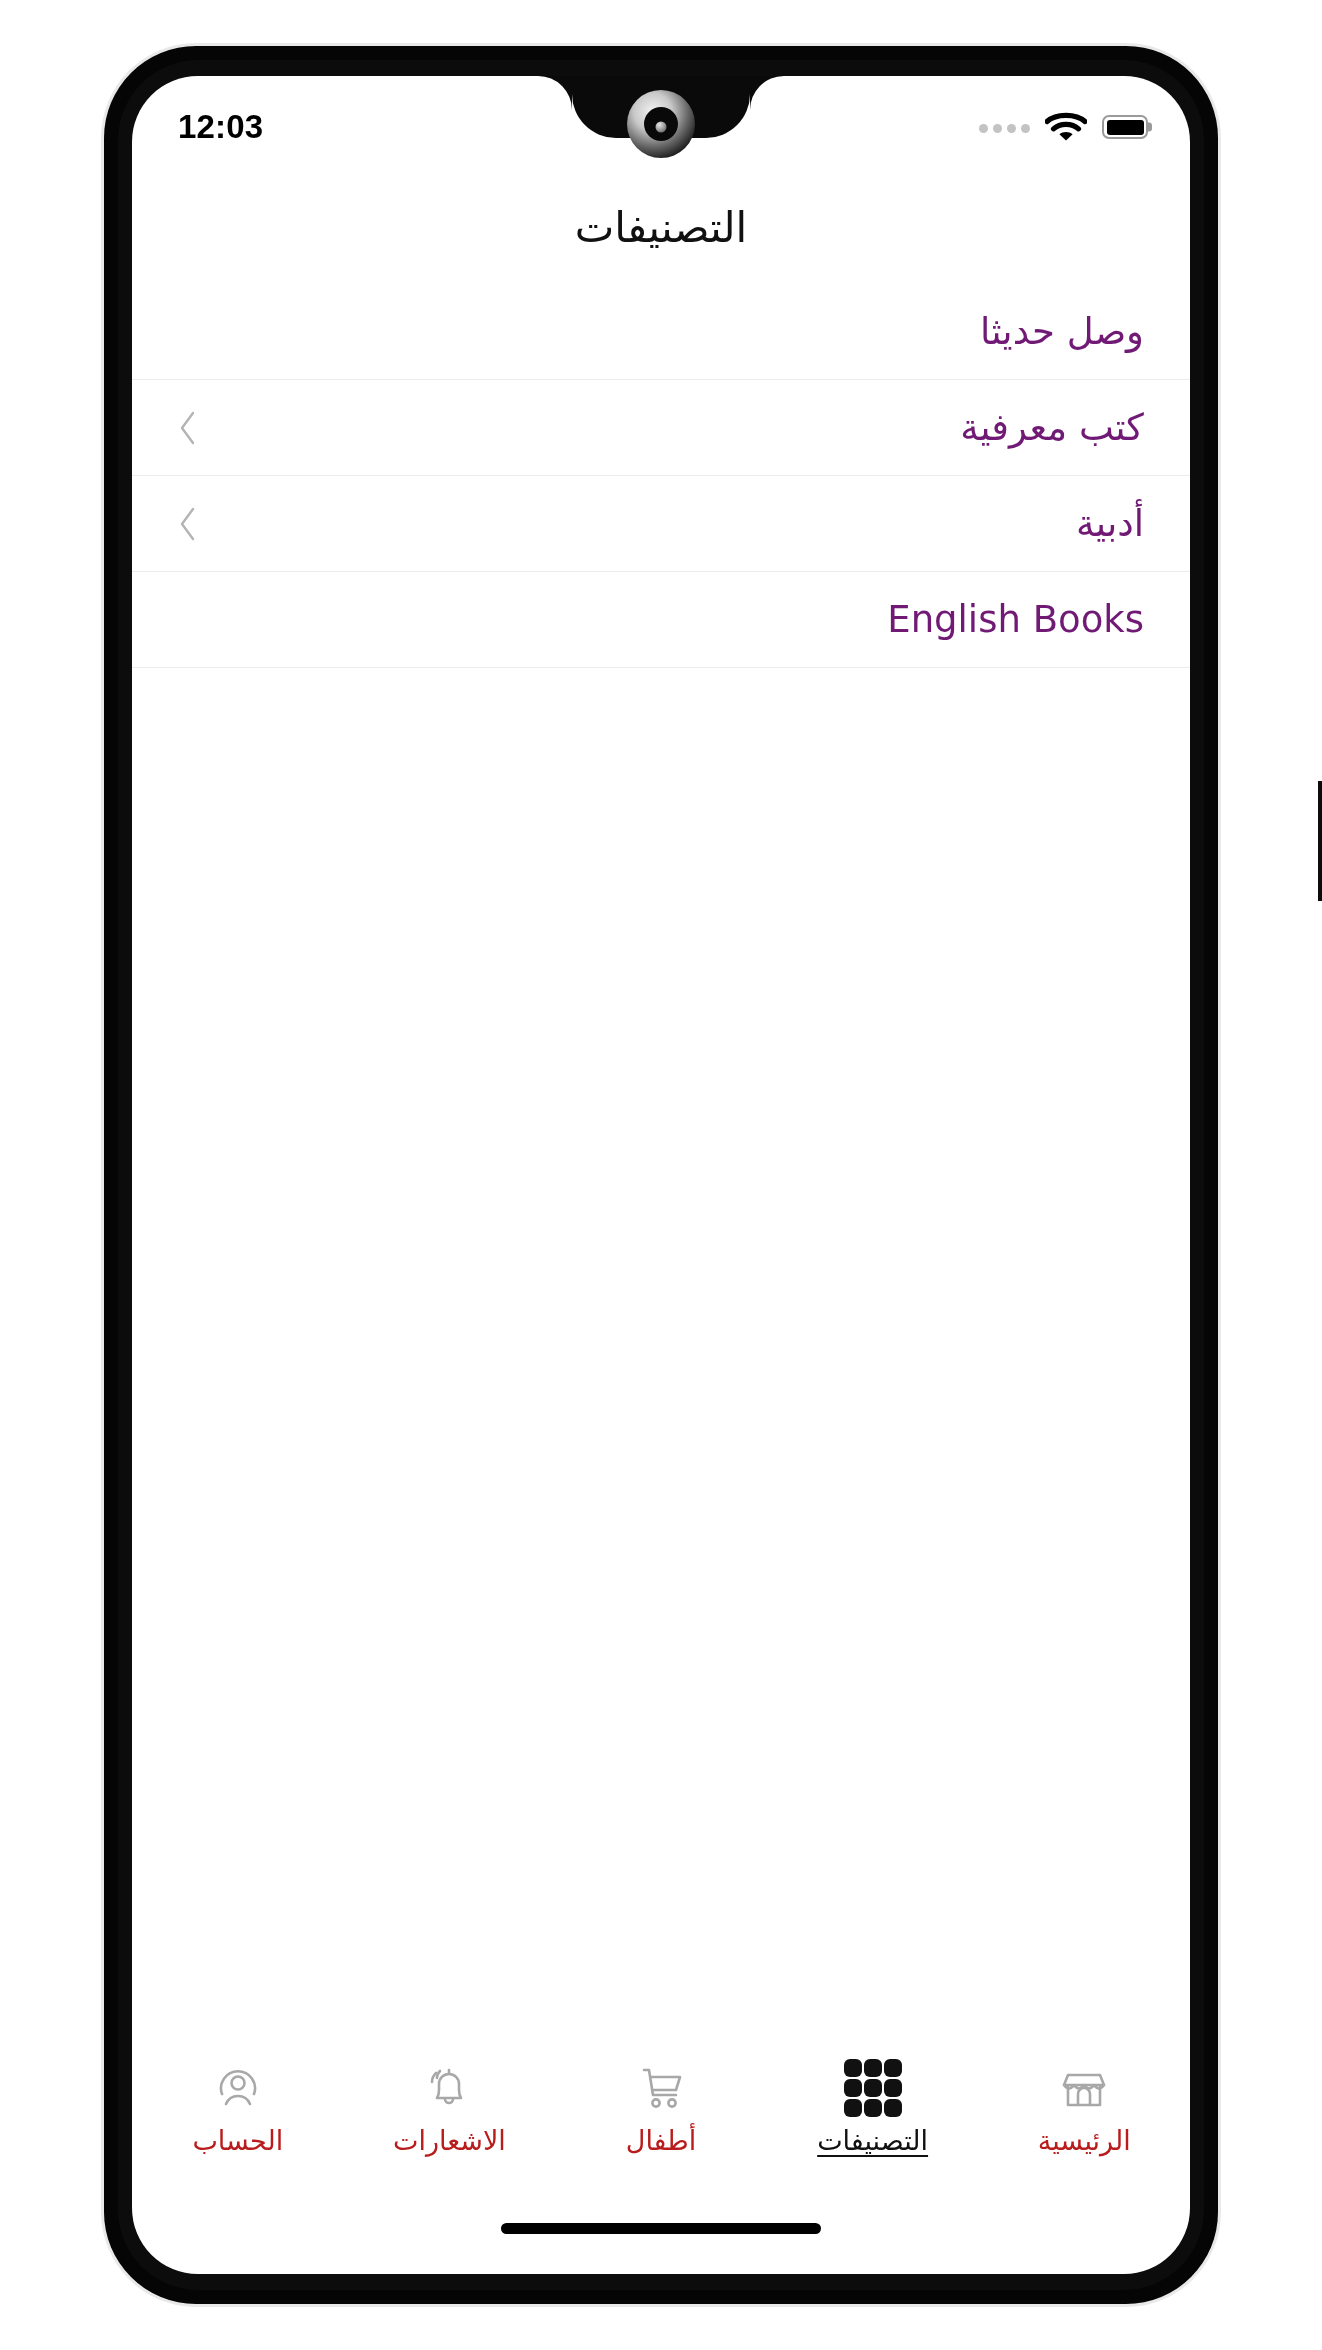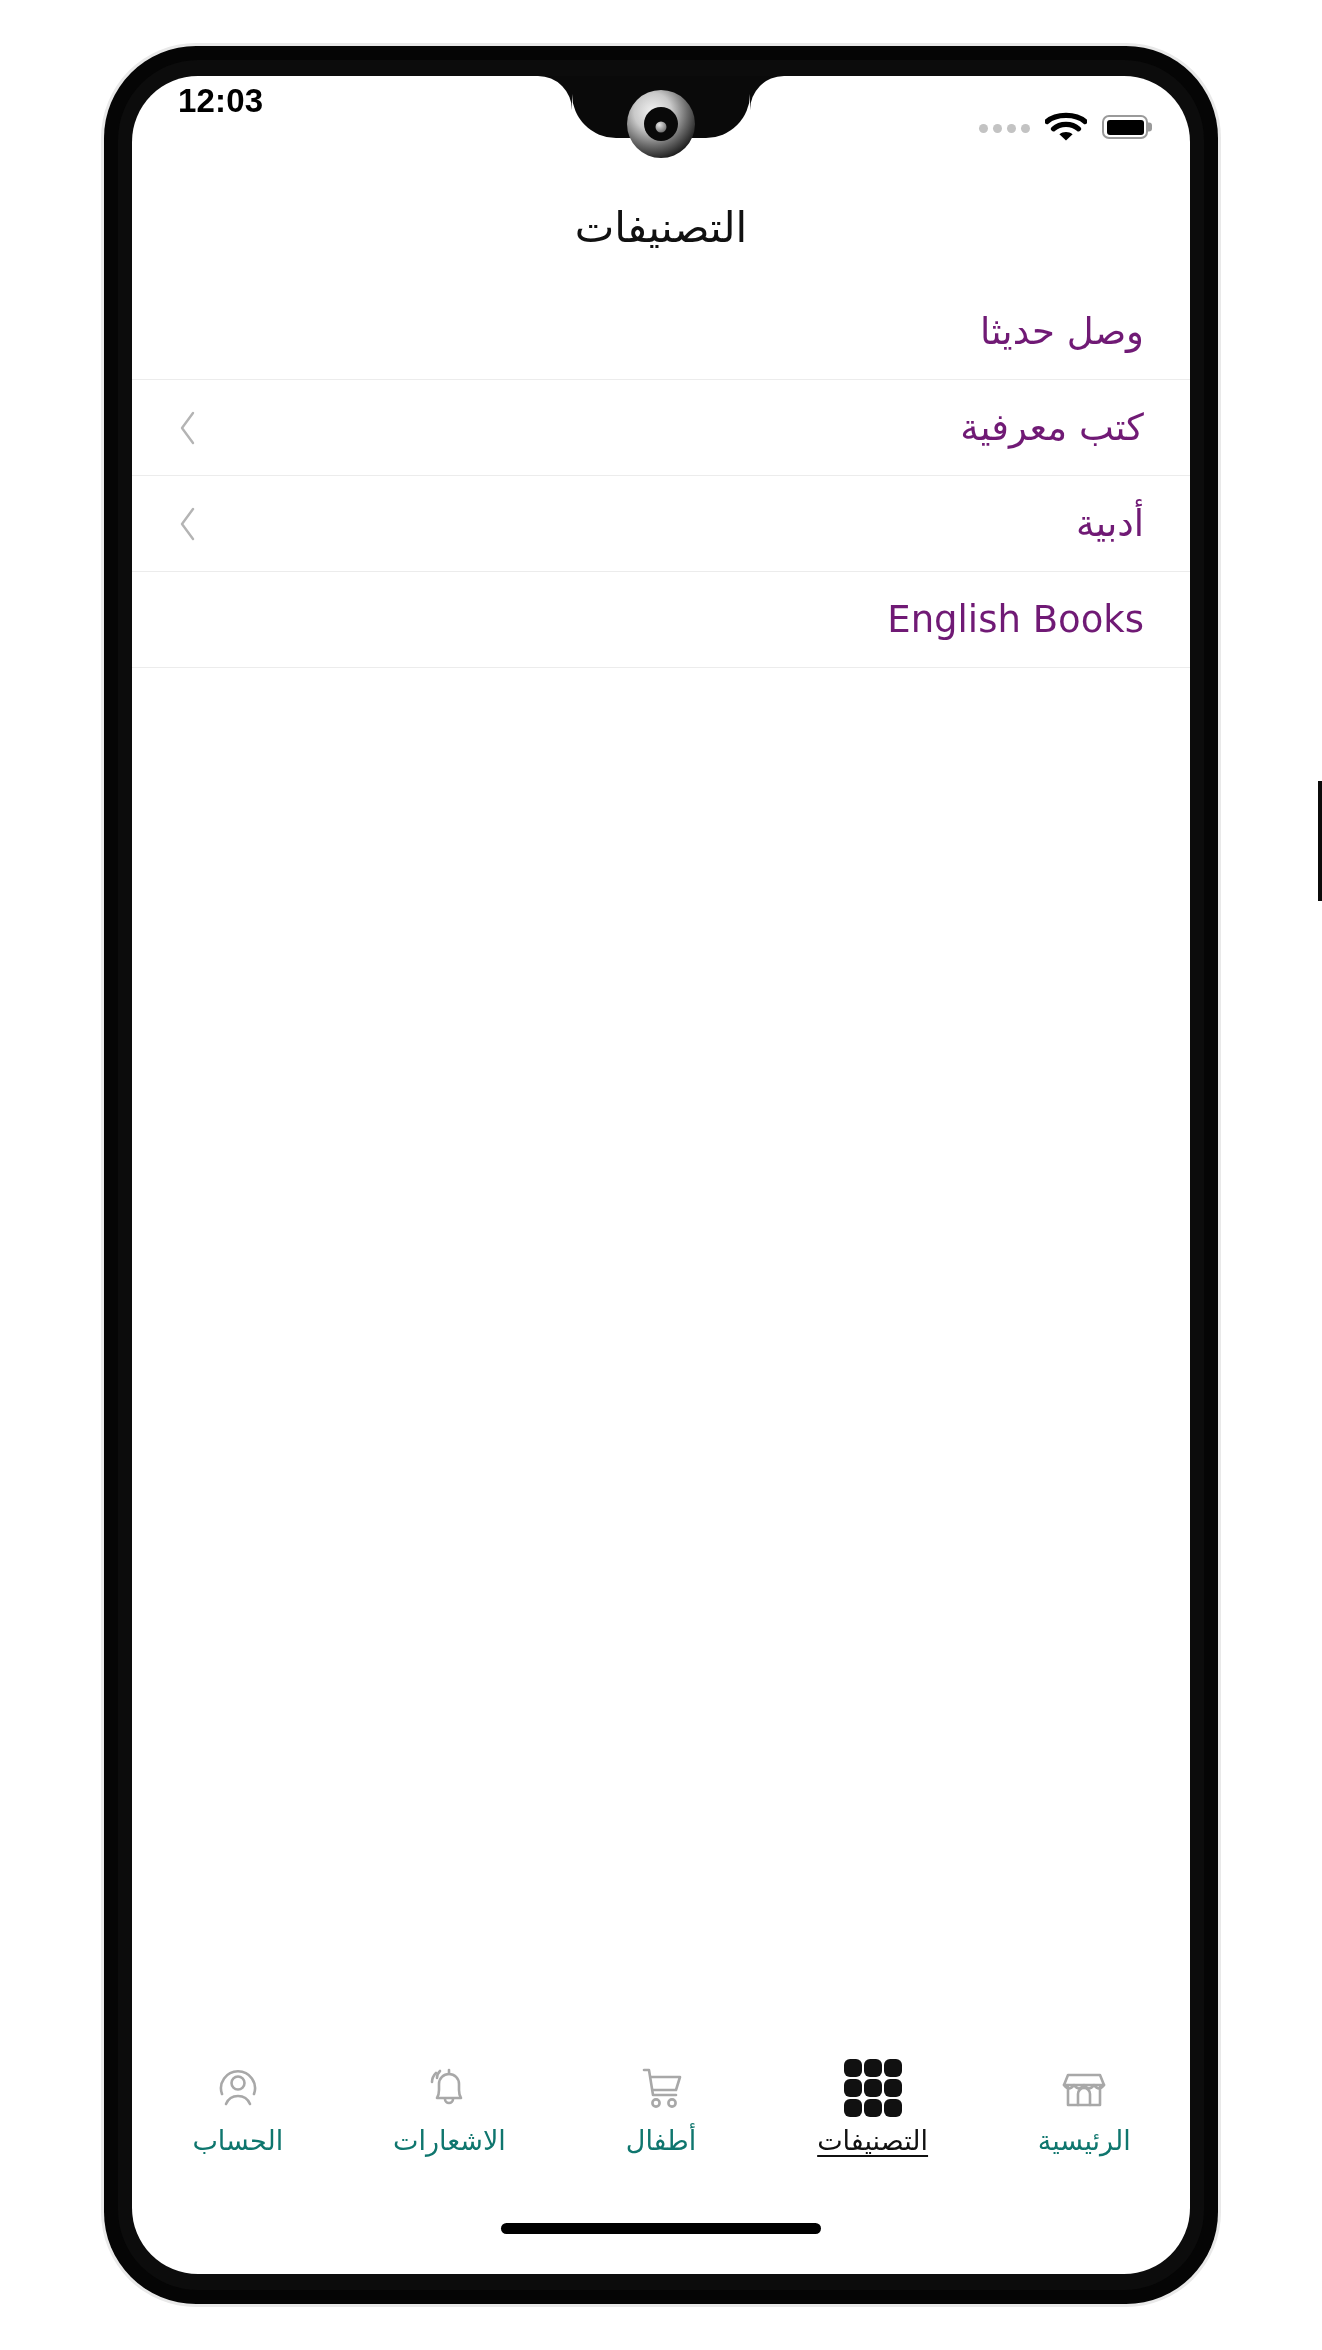--- a/index.html
+++ b/index.html
@@ -144,20 +144,21 @@
   }
 
   
   #status-bar {
     position: absolute;
     top: 0;
     left: 0;
     right: 0;
     height: 96px;
     display: flex;
+    align-items: center;
     justify-content: space-between;
     padding: 0 42px 0 46px;
     box-sizing: border-box;
     direction: ltr;
   }
   #status-time {
     font-size: 33px;
     font-weight: 700;
     color: #000;
     letter-spacing: 0.2px;
@@ -284,21 +285,21 @@
   .nav-icon {
     height: 52px;
     display: flex;
     align-items: center;
     justify-content: center;
     color: #a8a8a8;
   }
   .nav-icon svg { display: block; }
   .nav-label {
     font-size: 27px;
-    color: #0f766e;
+    color: #b91c1c;
     line-height: 1;
   }
   .nav-item.is-active .nav-icon { color: #111; }
   .nav-item.is-active .nav-label {
     color: #111;
     text-decoration: underline;
     text-underline-offset: 5px;
   }
   
   #grid-dots-icon {

